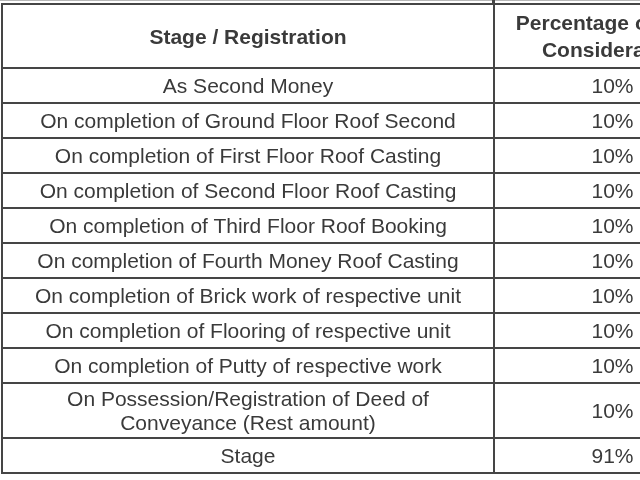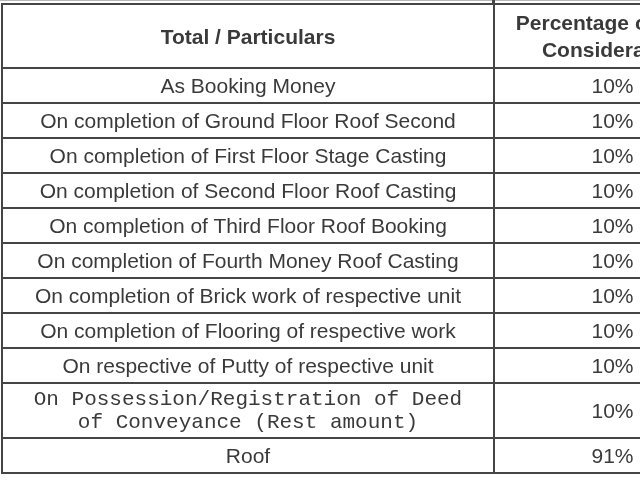--- a/index.html
+++ b/index.html
@@ -37,65 +37,65 @@
     color: #3a3a3a;
   }
   .schedule th {
     font-weight: bold;
     line-height: 27px;
   }
   col.c1 { width: 492px; }
   tr.header-row { height: 64px; }
   tr.row { height: 35px; }
   tr.row-tall { height: 55px; }
-  .wrap-limit { display: inline-block; max-width: 440px; font-family: Liberation Mono, monospace; }
+  .wrap-limit { display: inline-block; max-width: 440px; }
   .hdr-line { display: block; }
 </style>
 </head>
 <body>
 
 <div class="top-hairline"></div>
 <div class="divider-stub"></div>
 
 <table class="schedule">
   <colgroup>
     <col class="c1">
     <col class="c2">
   </colgroup>
   <thead>
     <tr class="header-row">
       <th>
-        <span>Total / Particulars</span>
+        <span>Stage / Registration</span>
       </th>
       <th>
         <span class="hdr-line">Percentage of Total</span>
         <span class="hdr-line">Consideration</span>
       </th>
     </tr>
   </thead>
   <tbody>
       <tr class="row">
     <td>
-      <span class="stage-text">As Booking Money</span>
+      <span class="stage-text">As Second Money</span>
     </td>
     <td>
       <span class="pct-text">10%</span>
     </td>
   </tr>
       <tr class="row">
     <td>
       <span class="stage-text">On completion of Ground Floor Roof Second</span>
     </td>
     <td>
       <span class="pct-text">10%</span>
     </td>
   </tr>
       <tr class="row">
     <td>
-      <span class="stage-text">On completion of First Floor Stage Casting</span>
+      <span class="stage-text">On completion of First Floor Roof Casting</span>
     </td>
     <td>
       <span class="pct-text">10%</span>
     </td>
   </tr>
       <tr class="row">
     <td>
       <span class="stage-text">On completion of Second Floor Roof Casting</span>
     </td>
     <td>
@@ -121,44 +121,44 @@
       <tr class="row">
     <td>
       <span class="stage-text">On completion of Brick work of respective unit</span>
     </td>
     <td>
       <span class="pct-text">10%</span>
     </td>
   </tr>
       <tr class="row">
     <td>
-      <span class="stage-text">On completion of Flooring of respective work</span>
+      <span class="stage-text">On completion of Flooring of respective unit</span>
     </td>
     <td>
       <span class="pct-text">10%</span>
     </td>
   </tr>
       <tr class="row">
     <td>
-      <span class="stage-text">On respective of Putty of respective unit</span>
+      <span class="stage-text">On completion of Putty of respective work</span>
     </td>
     <td>
       <span class="pct-text">10%</span>
     </td>
   </tr>
       <tr class="row-tall">
     <td>
       <span class="stage-text wrap-limit">On Possession/Registration of Deed of Conveyance (Rest amount)</span>
     </td>
     <td>
       <span class="pct-text">10%</span>
     </td>
   </tr>
       <tr class="row">
     <td>
-      <span class="stage-text">Roof</span>
+      <span class="stage-text">Stage</span>
     </td>
     <td>
       <span class="pct-text">91%</span>
     </td>
   </tr>
     </tbody>
 </table>
 
 </body></html>

